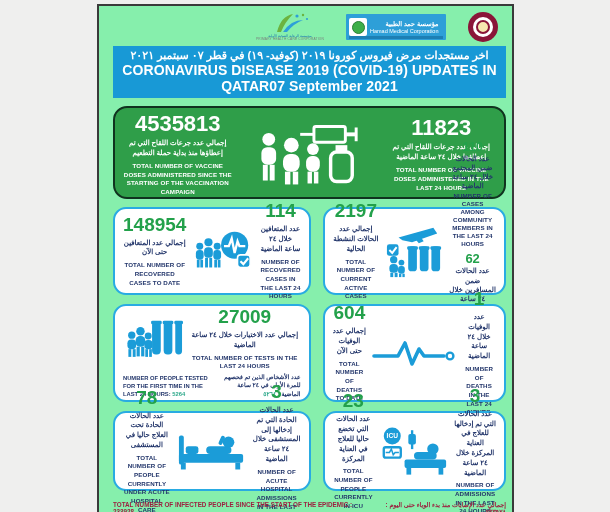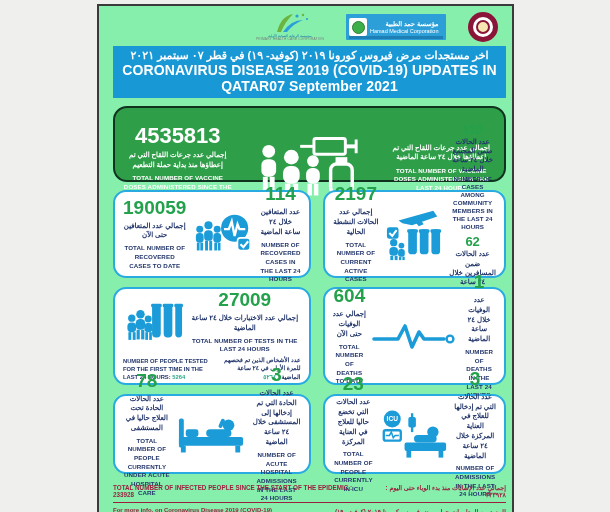--- a/index.html
+++ b/index.html
@@ -22,22 +22,22 @@
   .qa-emblem { width:30px; height:30px; border-radius:50%; background:#8a1538; display:flex; align-items:center; justify-content:center; }
   .qa-inner { width:20px; height:20px; border-radius:50%; background:#fff; display:flex; align-items:center; justify-content:center; }
   .qa-core { width:14px; height:14px; border-radius:50%; background:#f6e8b0; border:2px solid #8a1538; }
 
   
   .titlebar { margin:2px 6px 0 14px; background:#1899d6; color:#fff; text-align:center; padding:3px 4px 4px; }
   .titlebar .ar { font-size:11px; font-weight:bold; direction:rtl; }
   .titlebar .en { font-size:14px; font-weight:bold; letter-spacing:.1px; }
 
   
-  .vaccine { margin:8px 6px 0 14px; background:#2f9e49; border:2px solid #10331f; border-radius:14px; height:76px;
-             display:grid; grid-template-columns:1fr 118px 1fr; align-items:center; color:#fff; text-align:center; padding:16px 8px;gap:18px; }
+  .vaccine { margin:8px 6px 0 14px; background:#2f9e49; border:2px solid #10331f; border-radius:14px; height:93px;
+             display:grid; grid-template-columns:1fr 118px 1fr; align-items:center; color:#fff; text-align:center; padding:4px 8px;gap:18px; }
   .vaccine .num { font-size:22px; font-weight:bold; line-height:1.05; }
   .vaccine .ar { font-size:7px; font-weight:bold; direction:rtl; margin-top:3px; line-height:1.35; }
   .vaccine .en { font-size:6.2px; font-weight:bold; margin-top:5px; line-height:1.4; letter-spacing:.1px; }
   .vaccine .icon-wrap { display:flex; align-items:center; justify-content:center; }
 
   
   .boxes { margin:8px 6px 0 14px; display:grid; grid-template-columns:1fr 1fr; grid-template-rows:88px 98px 80px; gap:9px 12px; }
   .box { border:2.5px solid #29abe2; border-radius:13px; background:#fff; padding:4px 6px; display:flex; flex-direction:column; justify-content:center; }
   .box .main { display:grid; grid-template-columns:1fr auto 1fr; align-items:center; flex:1; }
   .stat { text-align:center; padding:0 2px; }
@@ -128,31 +128,32 @@
           <rect x="28.5" y="33" width="17" height="18" rx="7"></rect>
           <rect x="30.5" y="51" width="5.5" height="13"></rect>
           <rect x="38.5" y="51" width="5.5" height="13"></rect>
         <circle cx="59" cy="28" r="6"></circle>
           <rect x="52" y="35" width="14" height="16" rx="6"></rect>
           <rect x="53.5" y="51" width="4.5" height="12"></rect>
           <rect x="60" y="51" width="4.5" height="12"></rect>
       </svg>
     </div>
     <div class="vstat">
+      <div class="num">11823</div>
       <div class="ar">إجمالي عدد جرعات اللقاح التي تم إعطاؤها خلال ٢٤ ساعة الماضية</div>
       <div class="en">TOTAL NUMBER OF VACCINE DOSES ADMINISTERED IN THE LAST 24 HOURS</div>
     </div>
   </div>
 
   <div class="boxes">
 
     <div class="box">
       <div class="main">
         <div class="stat">
-          <div class="num">190059</div>
+          <div class="num">148954</div>
           <div class="ar">إجمالي عدد المتعافين حتى الآن</div>
           <div class="en">TOTAL NUMBER OF RECOVERED CASES TO DATE</div>
         </div>
         <div class="icon-wrap">
           <svg width="62" height="46" viewBox="0 0 64 46" fill="#1b9cd8">
             <circle cx="8" cy="18" r="3.6"></circle>
               <rect x="4" y="22" width="8" height="10" rx="3.5"></rect>
               <rect x="5" y="32" width="2.8" height="8"></rect>
               <rect x="8.6" y="32" width="2.8" height="8"></rect>
             <circle cx="17" cy="14" r="4.2"></circle>

